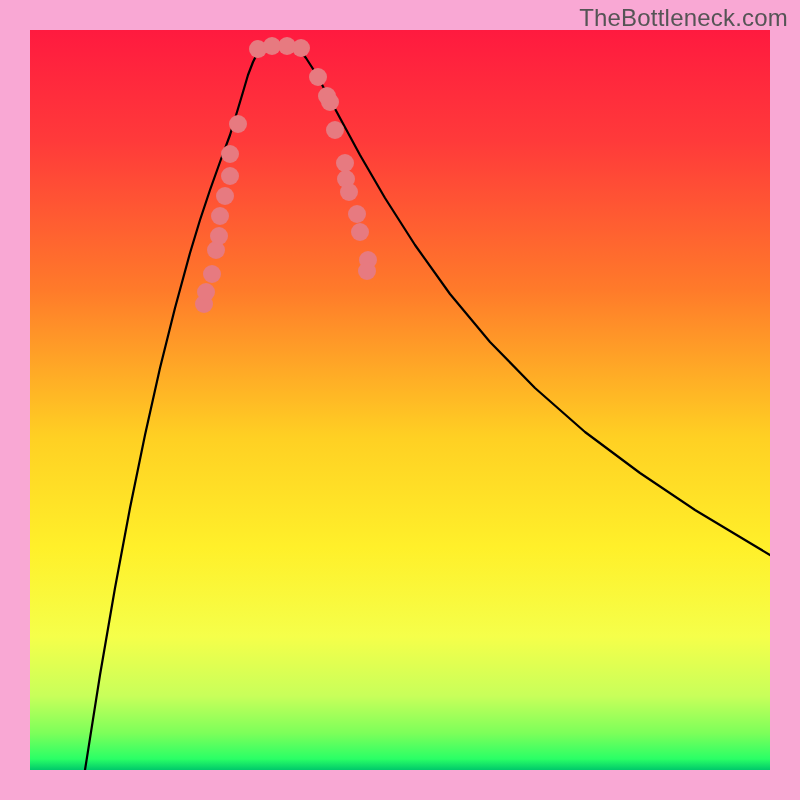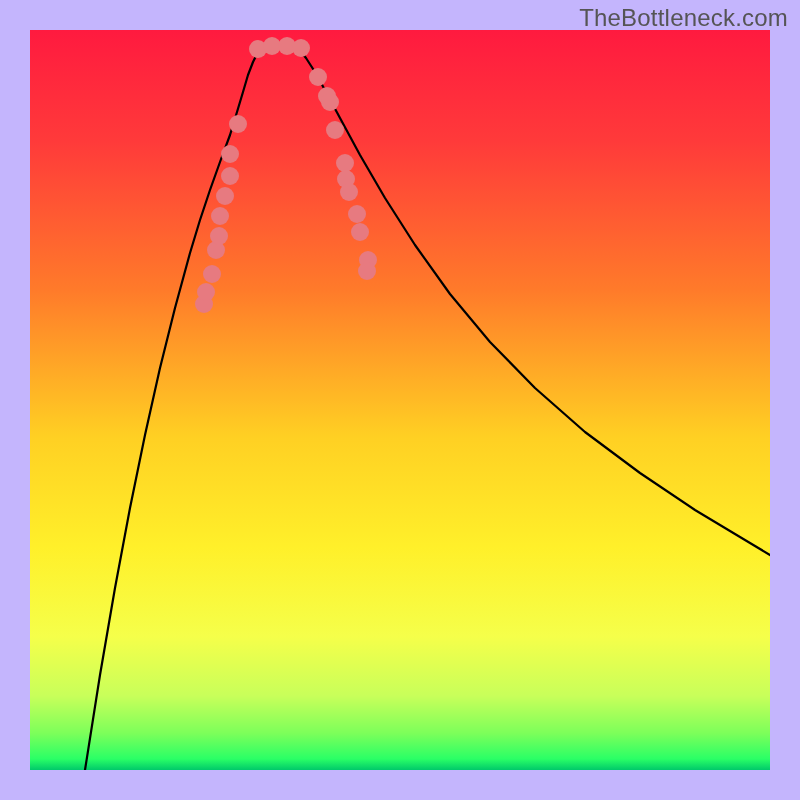--- a/index.html
+++ b/index.html
@@ -10,21 +10,21 @@
     overflow: hidden;
     background: #000;
     font-family: Arial, Helvetica, sans-serif;
   }
   .frame {
     position: absolute;
     top: 0;
     left: 0;
     width: 800px;
     height: 800px;
-    background: #c4b5fd;
+    background: #f9a8d4;
   }
   .plot {
     position: absolute;
     top: 30px;
     left: 30px;
     width: 740px;
     height: 740px;
   }
   .watermark {
     position: absolute;

